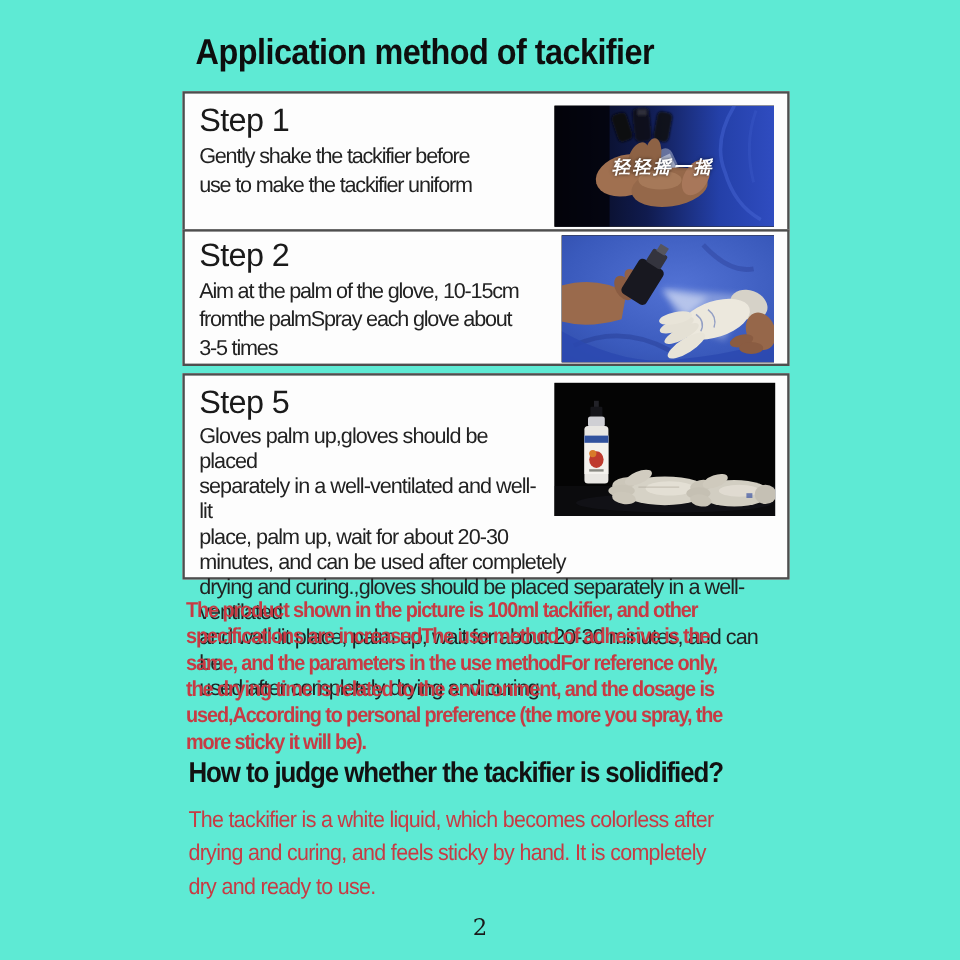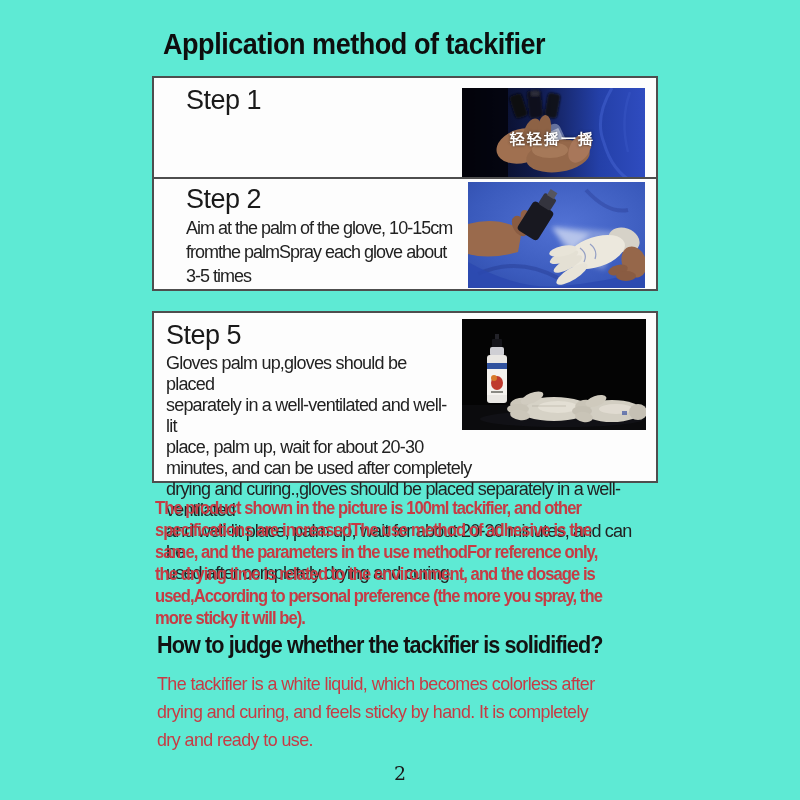--- a/index.html
+++ b/index.html
@@ -7,24 +7,24 @@
     position:relative;width:800px;height:800px;background:#5eead4;overflow:hidden;
     font-family:"Liberation Sans",sans-serif;color:#1b1b1b;
   }
   .title{
     position:absolute;left:163px;top:27px;margin:0;
     font-size:30px;font-weight:bold;letter-spacing:-0.5px;color:#0e0e0e;
     white-space:nowrap;transform:scaleX(0.9);transform-origin:left top;
   }
   .step-box{
     position:absolute;left:152px;width:506px;box-sizing:border-box;
-    border:2px solid #4e4e4e;background:#fdfdfd;padding-left:20px;
+    border:2px solid #4e4e4e;background:#fdfdfd;
   }
   .box1{top:76px;height:117px;}
-  .box2{top:177px;height:114px;}
+  .box2{top:191px;height:114px;}
   .box3{top:311px;height:172px;padding:2px 10px 2px 0;}
   .step-heading{
     margin:7px 0 3px 12px;font-size:27px;font-weight:400;line-height:30px;
     letter-spacing:-0.5px;color:#1a1a1a;
   }
   .box2 .step-heading{margin-top:5px;margin-bottom:1px;}
   .box3 .step-heading{margin-top:5px;margin-bottom:2px;}
   .step-body{
     margin:2px 0 0 12px;font-size:18px;line-height:24px;letter-spacing:-1px;
     color:#222;white-space:pre-line;
@@ -33,21 +33,21 @@
   .photo{position:absolute;overflow:hidden;background:#000;}
   .photo1{left:308px;top:10px;width:183px;height:101px;}
   .photo2{left:314px;top:3px;width:177px;height:106px;}
   .photo3{
     float:right;position:relative;width:184px;height:111px;margin:4px 0 6px 6px;
     overflow:hidden;background:#000;
   }
   .photo svg,.photo3 svg{display:block;width:100%;height:100%;}
   .cn-caption{
     position:absolute;left:48px;top:42px;color:#ffffff;font-size:15px;font-weight:bold;
-    letter-spacing:2px;text-shadow:0 0 3px rgba(0,0,0,0.7);white-space:nowrap;
+    letter-spacing:2px;text-shadow:0 0 3px rgba(0,0,0,0.7);white-space:nowrap;font-style:italic;
   }
   .note-red{
     position:absolute;margin:0;color:#c73b44;white-space:pre-line;
     transform-origin:left top;
   }
   .note-product{
     left:155px;top:497px;width:620px;font-size:18px;font-weight:bold;
     letter-spacing:-1px;line-height:22px;transform:scaleX(0.92);
   }
   .question-heading{
@@ -66,20 +66,22 @@
 </style>
 </head>
 <body>
 
 <div class="page">
 
   <h1 class="title">Application method of tackifier</h1>
 
   <div class="step-box box1">
     <h2 class="step-heading">Step 1</h2>
+    <p class="step-body">Gently shake the tackifier before
+use to make  the tackifier uniform</p>
     <div class="photo photo1">
       <svg viewBox="0 0 183 101" preserveAspectRatio="none">
         <defs>
           <linearGradient id="p1bg" x1="0" y1="0" x2="1" y2="0">
             <stop offset="0" stop-color="#05060e"></stop>
               <stop offset="0.42" stop-color="#101b4e"></stop>
             <stop offset="0.75" stop-color="#2440a8"></stop>
               <stop offset="1" stop-color="#2f4cc0"></stop>
           </linearGradient>
           <filter id="bl1">

